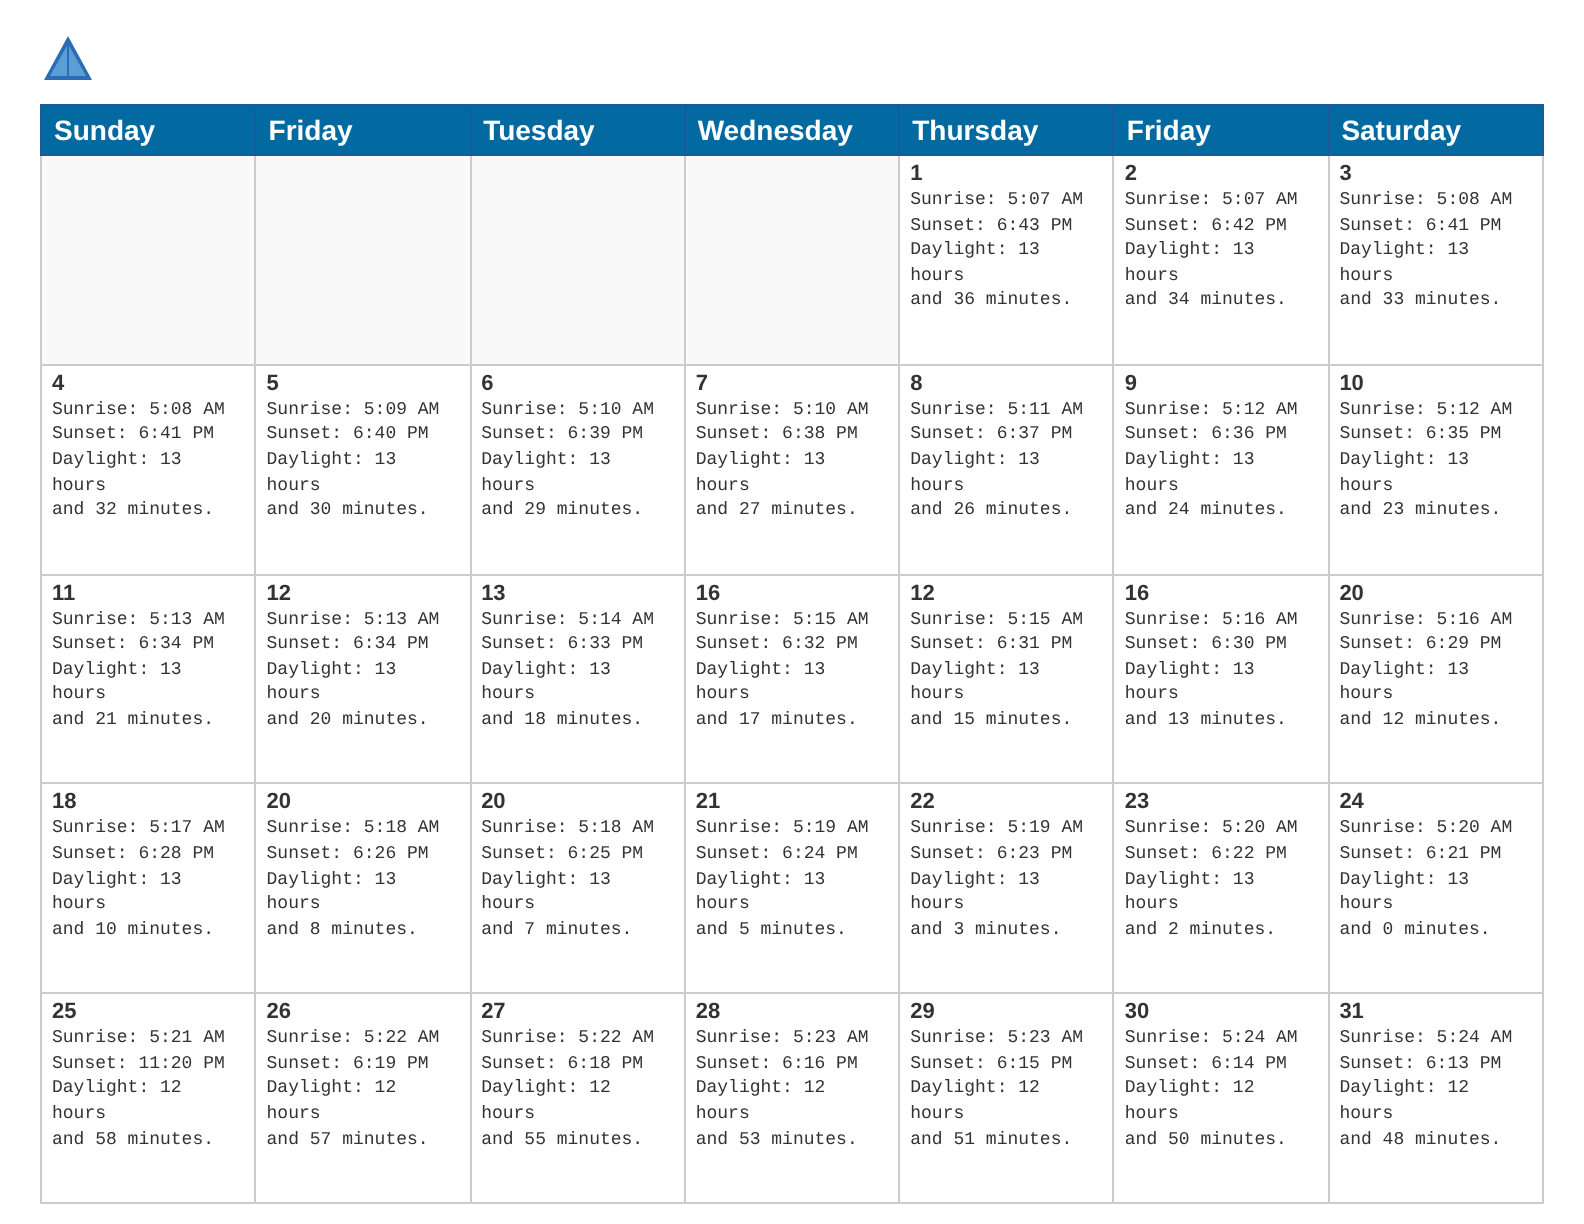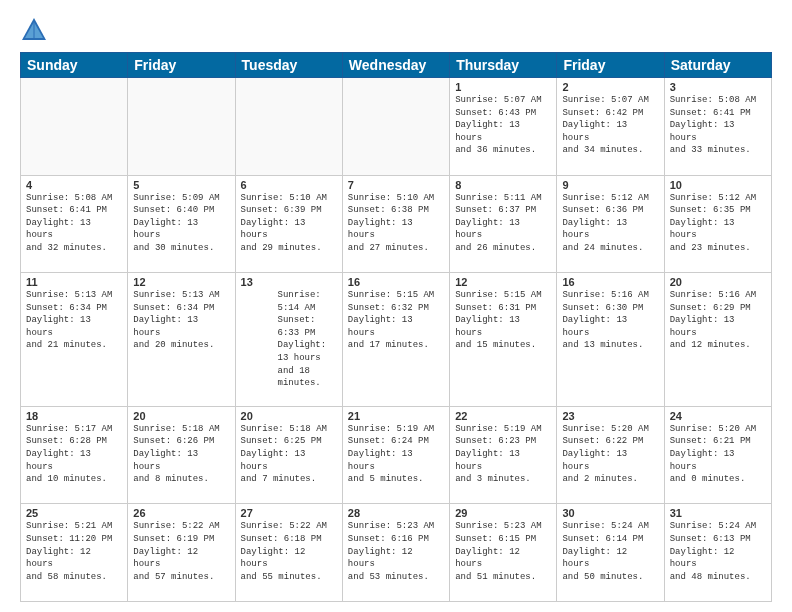--- a/index.html
+++ b/index.html
@@ -223,21 +223,21 @@
           </td>
           <td>
             <span class="day-number">12</span>
             <div class="day-info" style="white-space: pre-line;">Sunrise: 5:13 AM
 Sunset: 6:34 PM
 Daylight: 13 hours
 and 20 minutes.</div>
           </td>
           <td>
             <span class="day-number">13</span>
-            <div class="day-info" style="white-space: pre-line; margin-left: 37px;">Sunrise: 5:14 AM
+            <div class="day-info" style="white-space: pre-line;">Sunrise: 5:14 AM
 Sunset: 6:33 PM
 Daylight: 13 hours
 and 18 minutes.</div>
           </td>
           <td>
             <span class="day-number">16</span>
             <div class="day-info" style="white-space: pre-line;">Sunrise: 5:15 AM
 Sunset: 6:32 PM
 Daylight: 13 hours
 and 17 minutes.</div>

